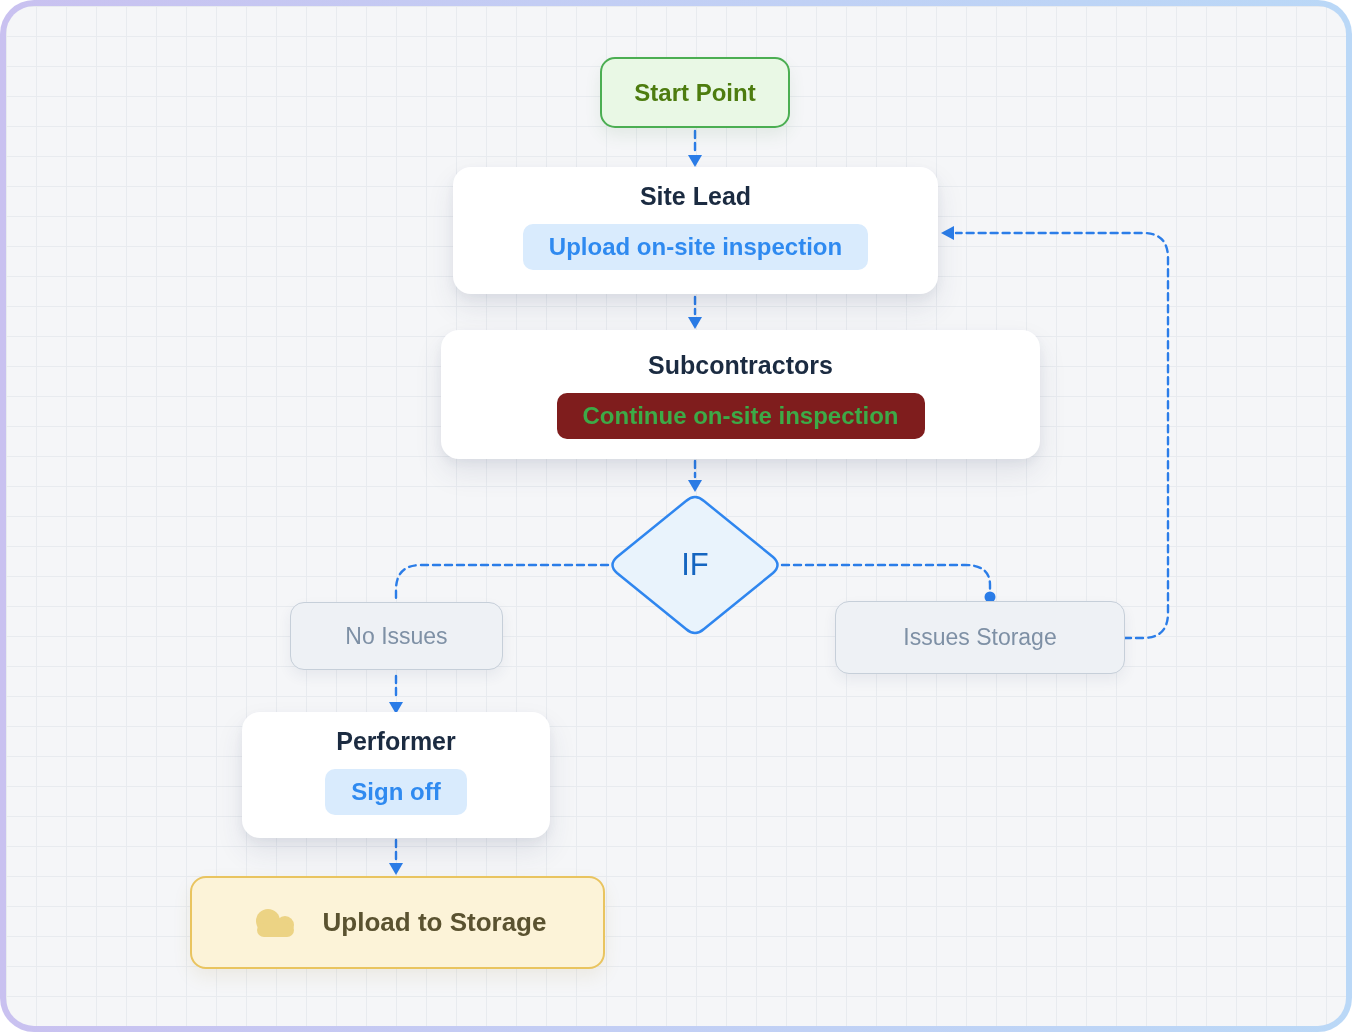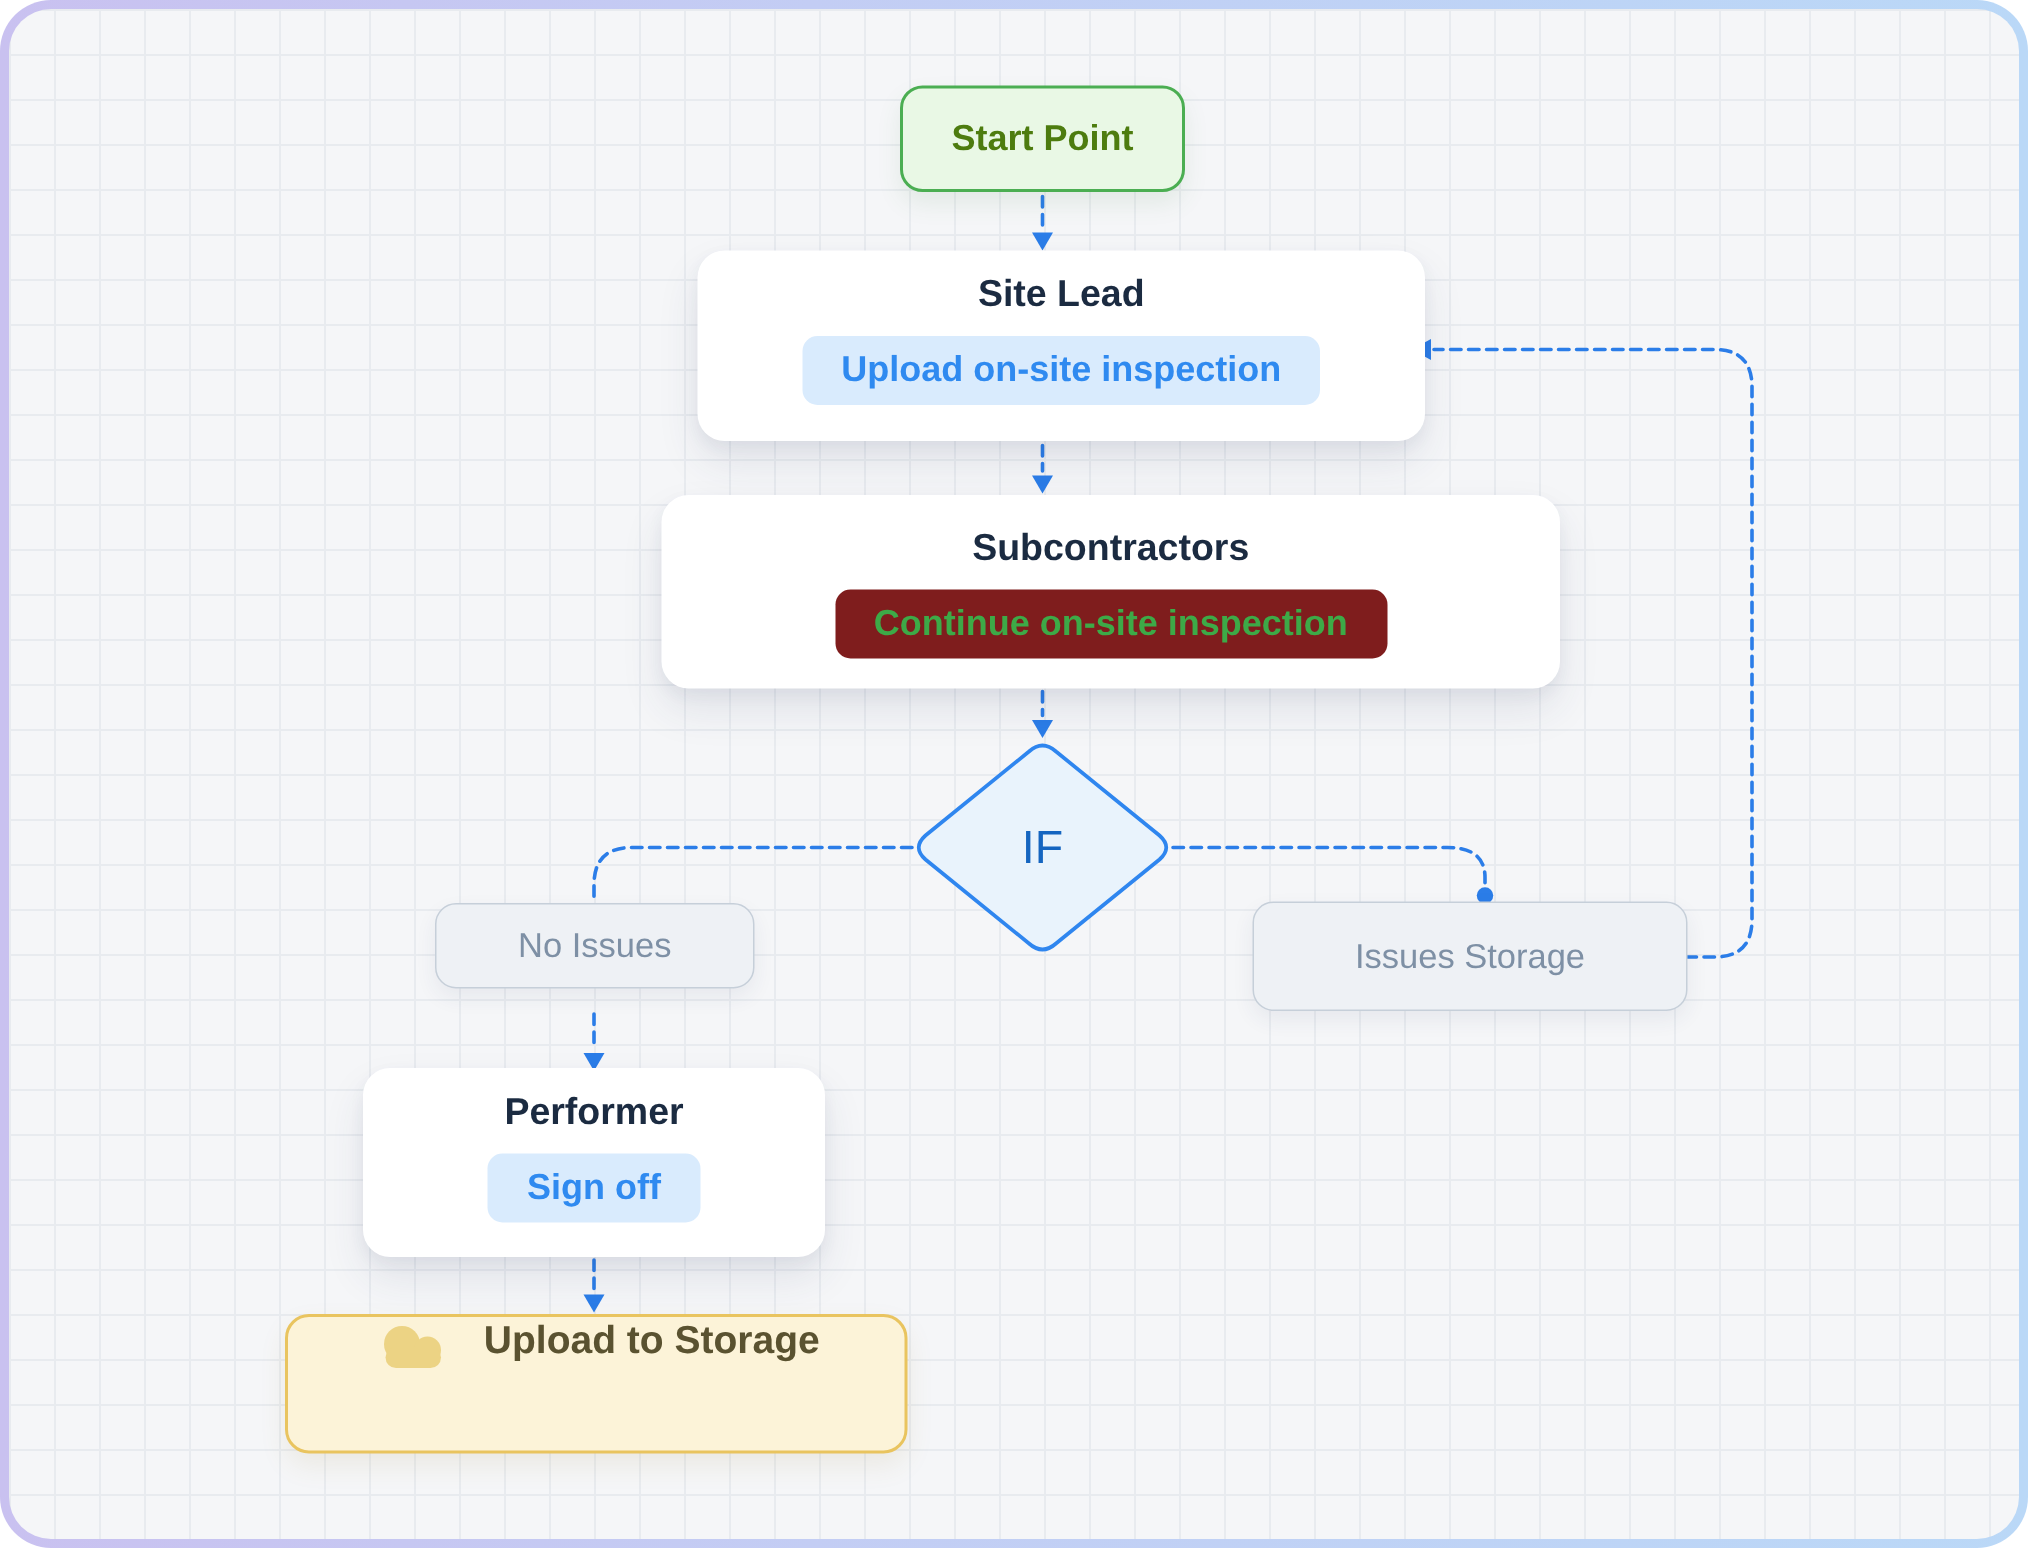--- a/index.html
+++ b/index.html
@@ -23,34 +23,34 @@
     box-shadow:0 8px 16px rgba(70,130,70,.10);}
 
   .card{background:#ffffff;border-radius:18px;
     box-shadow:0 14px 28px rgba(45,62,94,.10),0 4px 10px rgba(45,62,94,.06);
     display:flex;flex-direction:column;align-items:center;}
   .card-title{font-size:25px;font-weight:600;color:#1b2b41;}
   .pill{border-radius:10px;font-weight:700;font-size:24px;padding:9px 26px;white-space:nowrap;}
   .pill-blue{background:#d9ebfd;color:#2f8af0;}
   .pill-green{background:#7f1d1d;color:#3daa47;}
 
-  .site-lead{left:453px;top:167px;width:485px;height:127px;padding-top:15px;gap:13px;margin-left:12px;}
+  .site-lead{left:453px;top:167px;width:485px;height:127px;padding-top:15px;gap:13px;}
   .subcontractors{left:441px;top:330px;width:599px;height:129px;padding-top:21px;gap:13px;}
   .performer{left:242px;top:712px;width:308px;height:126px;padding-top:15px;gap:13px;}
 
   .branch{background:#eef1f5;border:1.5px solid #c6cfd9;border-radius:14px;
     color:#7e90a5;font-size:23px;font-weight:500;
     display:flex;align-items:center;justify-content:center;
     box-shadow:0 6px 14px rgba(45,62,94,.07);}
-  .no-issues{left:290px;top:602px;width:213px;height:57px;}
+  .no-issues{left:290px;top:602px;width:213px;height:68px;}
   .issues-reported{left:835px;top:601px;width:290px;height:73px;}
 
   .upload{left:190px;top:876px;width:415px;height:93px;
     background:#fcf3d8;border:2px solid #e9c45f;border-radius:16px;
-    display:flex;justify-content:center;gap:18px;
+    display:flex;align-items:center;justify-content:center;gap:18px;
     font-size:26px;font-weight:700;color:#5a5230;
     box-shadow:0 8px 18px rgba(160,130,50,.10);}
 
   .if-label{left:608px;top:493px;width:174px;height:144px;
     display:flex;align-items:center;justify-content:center;
     font-size:31px;font-weight:400;color:#1565c0;}
 </style>
 </head>
 <body>
 

